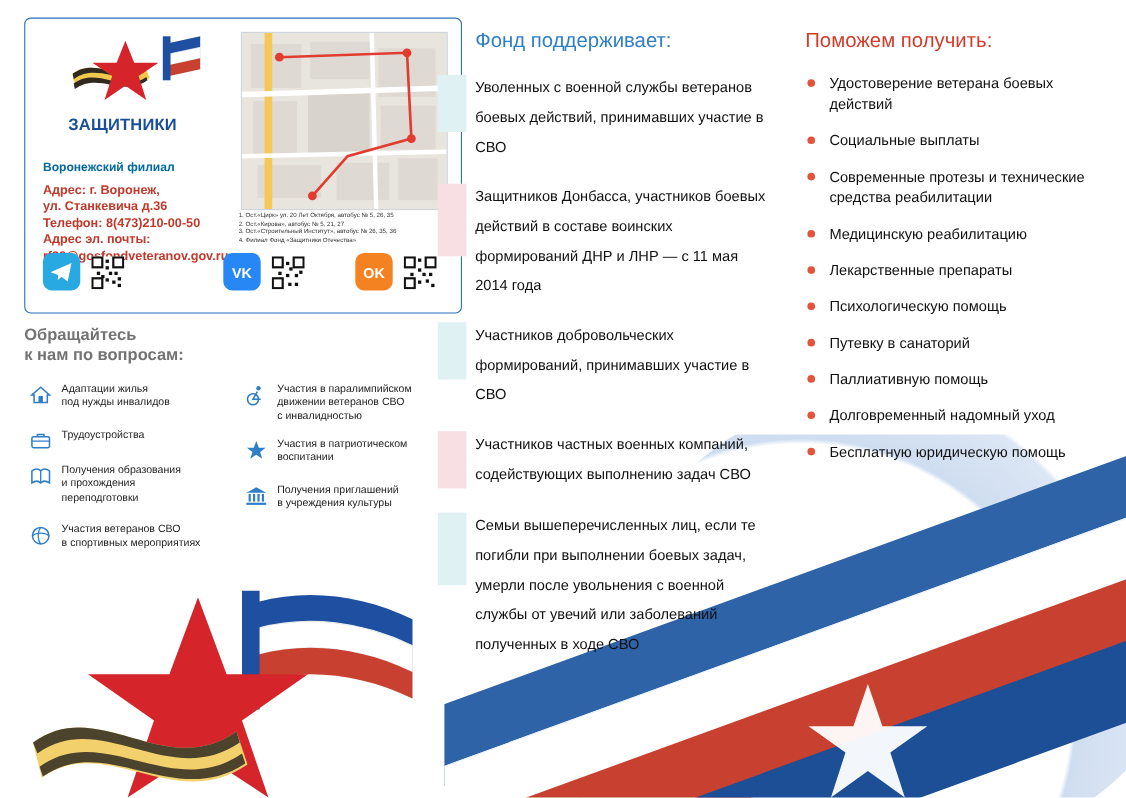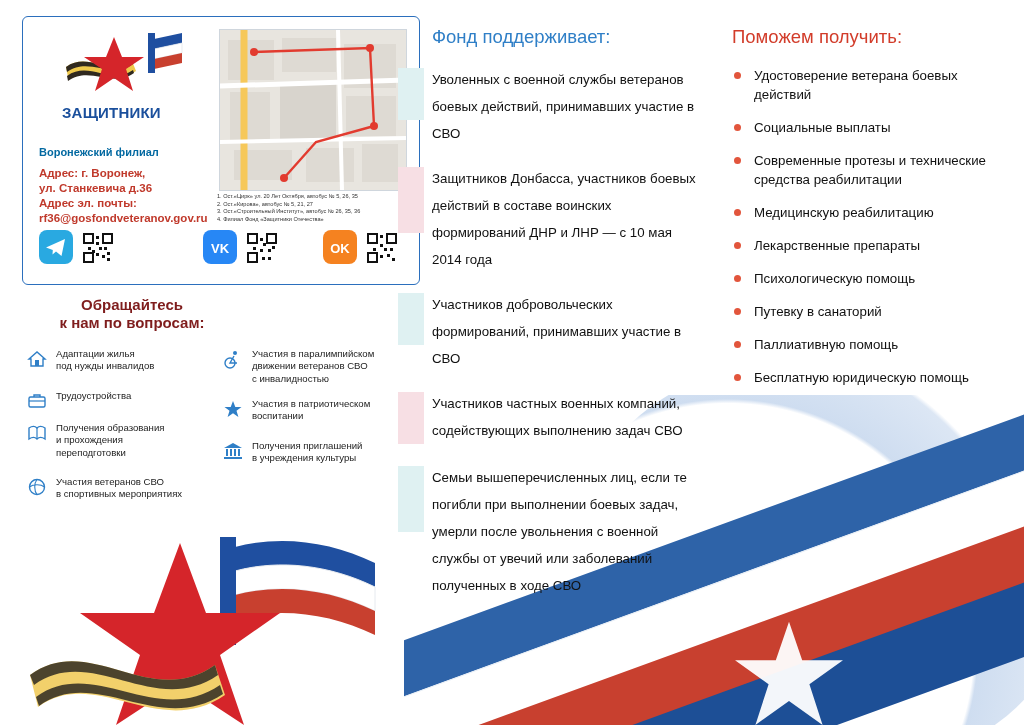--- a/index.html
+++ b/index.html
@@ -39,21 +39,21 @@
   .addr .mail{color:#c0392b;font-weight:bold;word-break:break-all;}
 
   .map{position:absolute;right:12px;top:12px;width:186px;height:160px;border:1px solid #cfd6dd;background:#e9e6e0;overflow:hidden;}
   .map-legend{position:absolute;right:12px;top:176px;width:190px;font-size:5.6px;line-height:7.6px;color:#333;}
 
   .socials{position:absolute;left:16px;bottom:12px;width:360px;height:46px;}
   .soc{position:absolute;width:34px;height:34px;border-radius:8px;top:4px;}
   .qr{position:absolute;width:30px;height:30px;top:7px;}
 
   
-  .contact-head{position:absolute;left:22px;top:296px;width:220px;color:#7f1d1d;font-weight:bold;font-size:15px;line-height:18px;text-align:center;}
+  .contact-head{position:absolute;left:22px;top:296px;width:220px;color:#737373;font-weight:bold;font-size:15px;line-height:18px;}
   .svc{position:absolute;font-size:9.6px;line-height:12.4px;color:#222;}
   .svc .ico{position:absolute;left:0;top:0;width:22px;height:22px;}
   .svc .txt{margin-left:30px;display:block;}
 
   
   .col-center{position:absolute;left:432px;top:26px;width:272px;}
   .col-right{position:absolute;left:732px;top:26px;width:278px;}
   .col-title{color:#2f7fc7;font-weight:normal;font-size:18.5px;line-height:22px;margin-bottom:18px;}
   .col-title.red{color:#d23c2a;}
 
@@ -109,20 +109,24 @@
     </div>
   </div>
 
   <div class="addr">
     <div class="filial">Воронежский филиал</div>
     <div class="row">
       <span class="lbl">Адрес:</span>
       <span>г. Воронеж,</span>
     </div>
     <div class="row">ул. Станкевича д.36</div>
+    <div class="row">
+      <span class="lbl">Телефон:</span>
+      <span>8(473)210-00-50</span>
+    </div>
     <div class="row">Адрес эл. почты:</div>
     <div class="mail">rf36@gosfondveteranov.gov.ru</div>
   </div>
 
   <div class="map">
     <svg width="186" height="160" viewBox="0 0 186 160">
       <rect width="186" height="160" fill="#e8e5df"></rect>
       <rect x="8" y="10" width="46" height="40" fill="#dedad3"></rect>
       <rect x="62" y="8" width="54" height="34" fill="#dedad3"></rect>
       <rect x="124" y="14" width="52" height="44" fill="#dedad3"></rect>
@@ -309,21 +313,21 @@
 
 <div class="col-center">
   <div class="col-title">Фонд поддерживает:</div>
 
   <div class="c-item" style="min-height:56px">
     <span class="swatch" style="top:2px;background:#dff1f2;"></span>
     <span>Уволенных с военной службы ветеранов боевых действий, принимавших участие в СВО</span>
   </div>
   <div class="c-item" style="min-height:80px">
     <span class="swatch" style="top:2px;height:66px;background:#f7dfe4;"></span>
-    <span>Защитников Донбасса, участников боевых действий в составе воинских формирований ДНР и ЛНР — с 10 мая 2014 года</span>
+    <span>Защитников Донбасса, участников боевых действий в составе воинских формирований ДНР и ЛНР — с 11 мая 2014 года</span>
   </div>
   <div class="c-item" style="min-height:56px">
     <span class="swatch" style="top:2px;background:#dff1f2;"></span>
     <span>Участников добровольческих формирований, принимавших участие в СВО</span>
   </div>
   <div class="c-item" style="min-height:56px">
     <span class="swatch" style="top:2px;background:#f7dfe4;"></span>
     <span>Участников частных военных компаний, содействующих выполнению задач СВО</span>
   </div>
   <div class="c-item" style="min-height:136px">
@@ -336,14 +340,15 @@
   <div class="col-title red">Поможем получить:</div>
 
   <div class="r-item">Удостоверение ветерана боевых действий</div>
   <div class="r-item">Социальные выплаты</div>
   <div class="r-item">Современные протезы и технические средства реабилитации</div>
   <div class="r-item">Медицинскую реабилитацию</div>
   <div class="r-item">Лекарственные препараты</div>
   <div class="r-item">Психологическую помощь</div>
   <div class="r-item">Путевку в санаторий</div>
   <div class="r-item">Паллиативную помощь</div>
+  <div class="r-item">Долговременный надомный уход</div>
   <div class="r-item">Бесплатную юридическую помощь</div>
 </div>
 
 </body></html>

